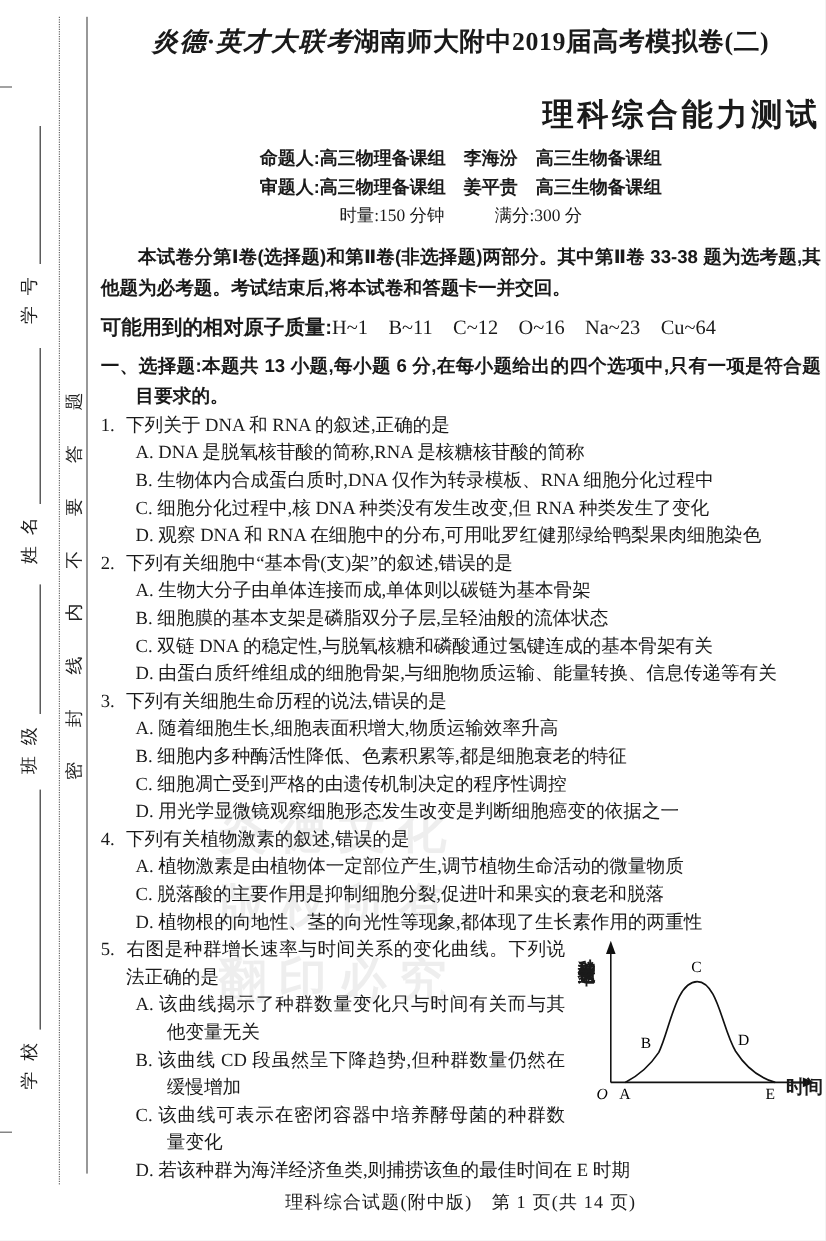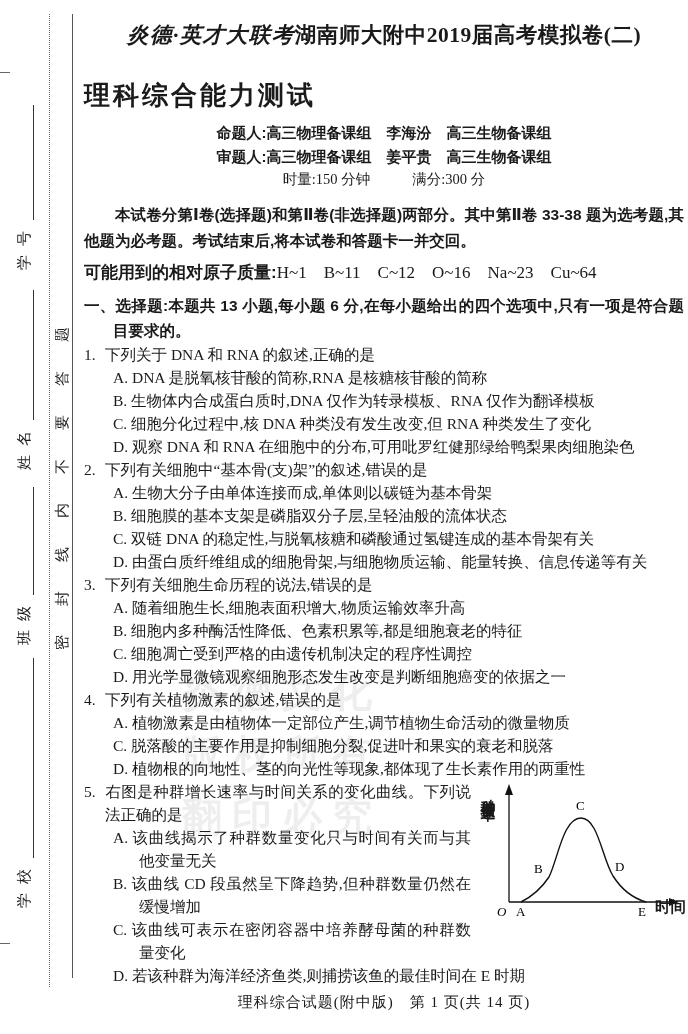--- a/index.html
+++ b/index.html
@@ -41,21 +41,21 @@
     color:rgba(0,0,0,0.065); pointer-events:none;
   }
   
   #main { position:absolute; left:84px; top:20px; width:600px; z-index:1; }
   #header-title {
     text-align:center; font-size:21.5px; font-weight:bold; letter-spacing:0.5px;
     white-space:nowrap;
   }
   #header-title .brand { font-style:italic; font-weight:900; letter-spacing:1.5px; }
   #subject-title {
-    margin-top:29px; text-align:left;
+    margin-top:29px; text-align:right;
     font-family:"Liberation Sans","DejaVu Sans",sans-serif;
     font-size:26px; font-weight:bold; letter-spacing:3px;
   }
   .staff-line {
     text-align:center; font-family:"Liberation Sans","DejaVu Sans",sans-serif;
     font-weight:bold; font-size:15px; line-height:24px;
   }
   #setter-line { margin-top:8px; }
   #duration-line { text-align:center; font-size:14.5px; margin-top:1px; }
   #duration-line .gap { display:inline-block; width:42px; }
@@ -161,21 +161,21 @@
     <div id="atomic-mass-line">
       <span class="am-label">可能用到的相对原子质量:</span><span>H~1　B~11　C~12　O~16　Na~23　Cu~64</span>
     </div>
 
 
     <div id="section-instruction">一、选择题:本题共 13 小题,每小题 6 分,在每小题给出的四个选项中,只有一项是符合题目要求的。</div>
 
     <div class="question">
       <div class="q-stem"><span class="q-num">1.</span><span>下列关于 DNA 和 RNA 的叙述,正确的是</span></div>
       <div class="option">A. DNA 是脱氧核苷酸的简称,RNA 是核糖核苷酸的简称</div>
-      <div class="option">B. 生物体内合成蛋白质时,DNA 仅作为转录模板、RNA 仅作为翻译模板</div>
+      <div class="option">B. 生物体内合成蛋白质时,DNA 仅作为转录模板、RNA 细胞分化过程中</div>
       <div class="option">C. 细胞分化过程中,核 DNA 种类没有发生改变,但 RNA 种类发生了变化</div>
       <div class="option">D. 观察 DNA 和 RNA 在细胞中的分布,可用吡罗红健那绿给鸭梨果肉细胞染色</div>
     </div>
 
     <div class="question">
       <div class="q-stem"><span class="q-num">2.</span><span>下列有关细胞中“基本骨(支)架”的叙述,错误的是</span></div>
       <div class="option">A. 生物大分子由单体连接而成,单体则以碳链为基本骨架</div>
       <div class="option">B. 细胞膜的基本支架是磷脂双分子层,呈轻油般的流体状态</div>
       <div class="option">C. 双链 DNA 的稳定性,与脱氧核糖和磷酸通过氢键连成的基本骨架有关</div>
       <div class="option">D. 由蛋白质纤维组成的细胞骨架,与细胞物质运输、能量转换、信息传递等有关</div>

